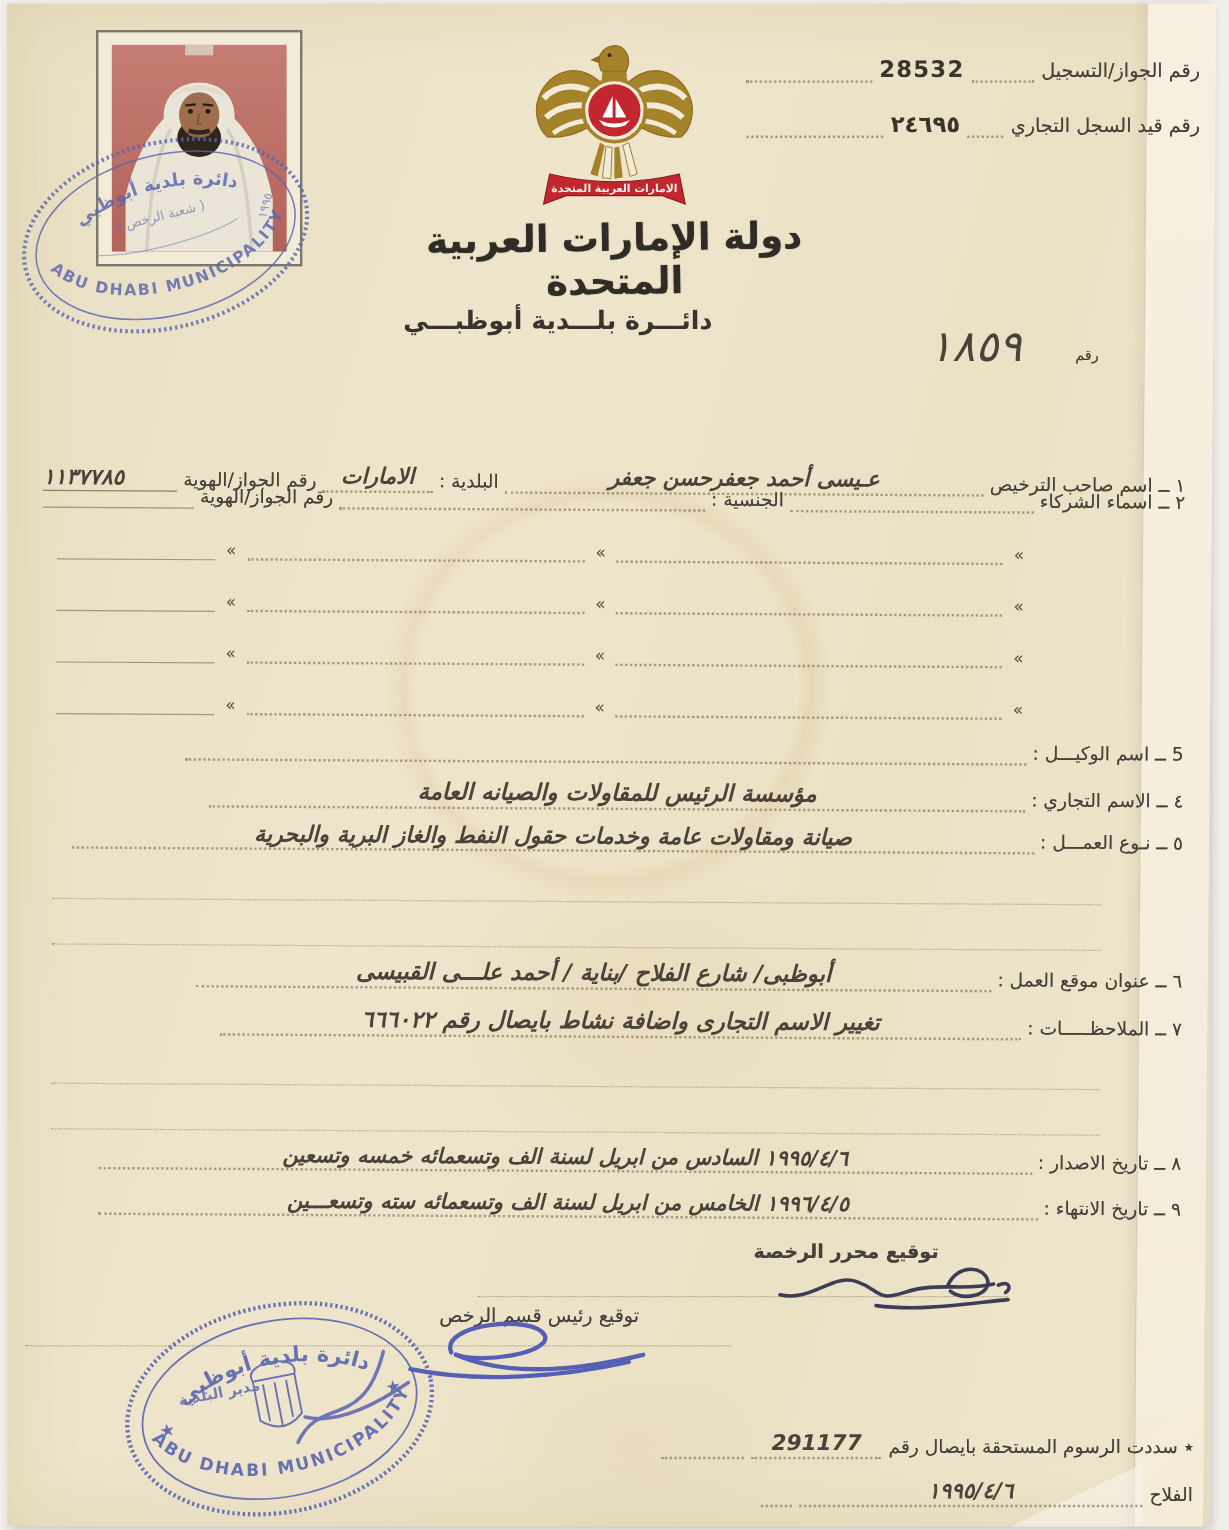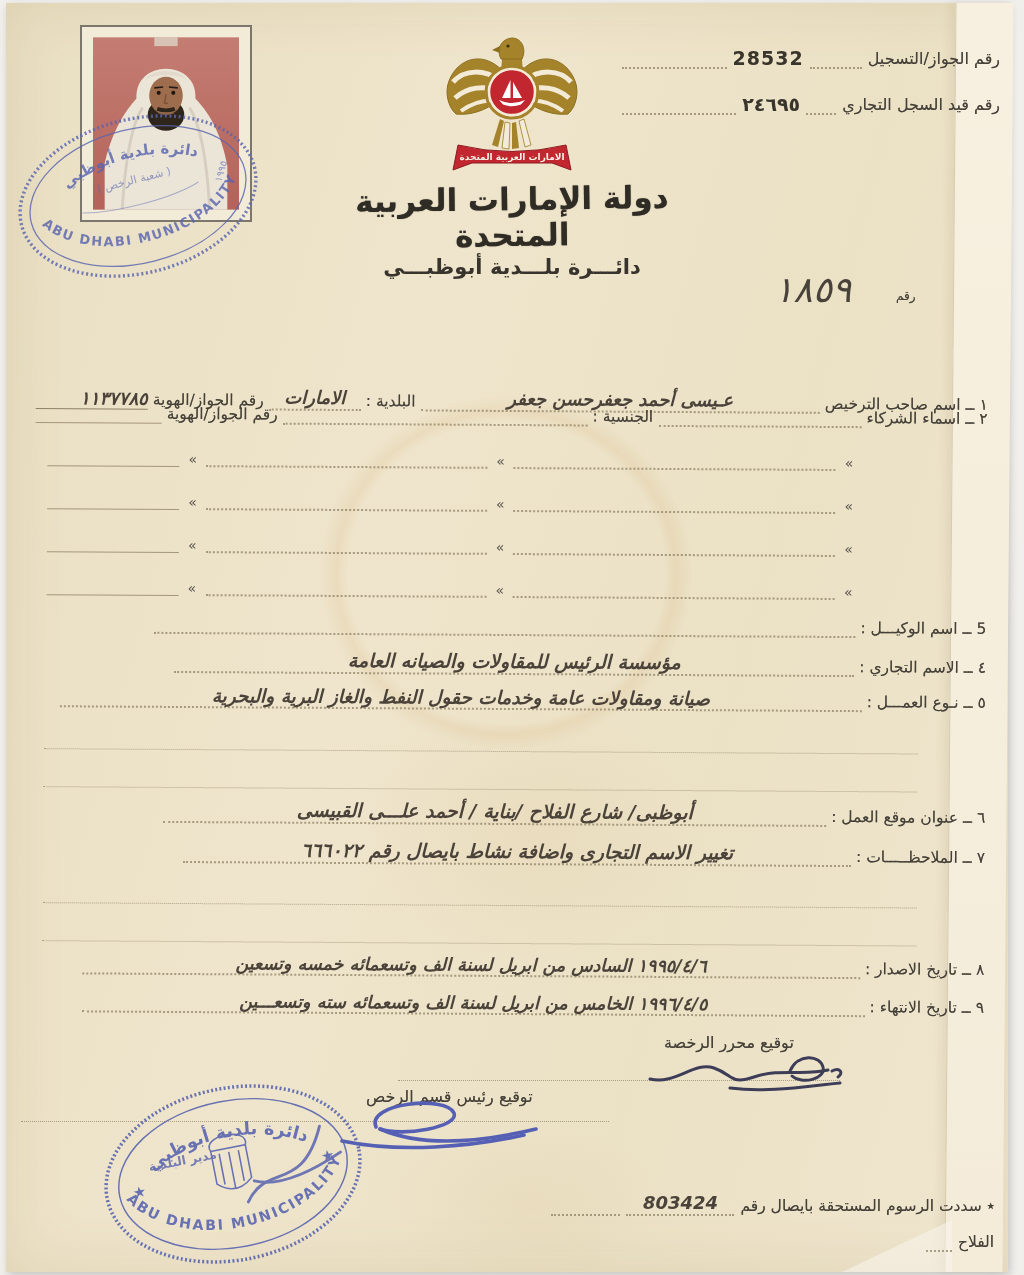--- a/index.html
+++ b/index.html
@@ -47,21 +47,21 @@
   .photo-stamp { position:absolute; left:4px; top:108px; width:256px; height:170px;
     transform:rotate(-14deg); opacity:.82; }
 
   .emblem { position:absolute; left:436px; top:26px; width:140px; height:146px; }
 
   .tr-row { position:absolute; display:flex; direction:rtl; align-items:flex-end; gap:6px; width:378px; left:616px; }
 
   .state-title { position:absolute; left:330px; top:178px; width:352px; text-align:center;
     font-size:31px; font-weight:bold; color:#2f2b25; transform:rotate(-.8deg);
     text-shadow:0 0 1px rgba(40,34,24,.6); }
-  .dept { position:absolute; left:330px; top:252px; width:352px; text-align:center;
+  .dept { position:absolute; left:330px; top:252px; width:352px; text-align:left;
     font-size:21px; font-weight:bold; color:#38342d; }
   .kind { position:absolute; left:352px; top:308px; width:306px; text-align:center;
     font-size:17px; font-weight:bold; color:#3c3830; }
   .lic-label { position:absolute; left:890px; top:286px; font-size:12px; font-weight:normal; }
   .lic-value { position:absolute; left:768px; top:266px; font-size:36px; font-style:italic;
     font-weight:normal; color:#49423a; letter-spacing:3px; }
 
   .fields { position:absolute; left:28px; top:352px; width:952px; height:680px; transform:rotate(.35deg); }
   .empty-line { position:absolute; left:10px; right:68px; border-bottom:1.6px dotted rgba(122,109,80,.55); }
 
@@ -179,21 +179,21 @@
     <div class="lic-value">١٨٥٩</div>
 
     <div class="fields">
 
       <div class="row" style="top:6px; left:0; right:0;">
         <span class="lbl">١ ــ اسم صاحب الترخيص</span>
         <span class="hw hw-line" style="flex:1;">عـيسى أحمد جعفرحسن جعفر</span>
         <span class="lbl">البلدية :</span>
         <span class="hw hw-line" style="width:92px;margin-top:28px;">الامارات</span>
         <span class="lbl">رقم الجواز/الهوية</span>
-        <span class="hw" style="width:112px; border-bottom:1.5px solid #8d8166; text-align:right;">١١٣٧٧٨٥</span>
+        <span class="hw" style="width:112px; border-bottom:1.5px solid #8d8166; text-align:left;">١١٣٧٧٨٥</span>
       </div>
 
       <div class="row" style="top:52px; left:0; right:0;">
         <span class="lbl">٢ ــ اسماء الشركاء</span>
         <span class="dl" style="flex:1;"></span>
         <span class="lbl">الجنسية :</span>
         <span class="dl" style="flex:1.5;"></span>
         <span class="lbl">رقم الجواز/الهوية</span>
         <span class="sl" style="width:126px;"></span>
       </div>
@@ -266,21 +266,21 @@
         <span class="lbl">٨ ــ تاريخ الاصدار :</span>
         <span class="hw hw-line" style="flex:1; font-size:17.5px;">١٩٩٥/٤/٦ السادس من ابريل لسنة الف وتسعمائه خمسه وتسعين</span>
       </div>
 
       <div class="row" style="top:638px; left:50px; right:0;">
         <span class="lbl">٩ ــ تاريخ الانتهاء :</span>
         <span class="hw hw-line" style="flex:1; font-size:17.5px;">١٩٩٦/٤/٥ الخامس من ابريل لسنة الف وتسعمائه سته وتسعـــين</span>
       </div>
     </div>
 
-    <div class="sig-label printed" style="left:658px; top:1030px;">توقيع محرر الرخصة</div>
+    <div class="sig-label printed" style="left:622px; top:1030px;font-weight:bold;">توقيع محرر الرخصة</div>
     <div class="sig-dl" style="left:392px; top:1077px; width:442px;"></div>
     <svg class="sig-svg" style="left:636px; top:1038px; width:210px; height:58px;" viewBox="0 0 210 58">
       <g stroke="#3d3d58" stroke-width="3" fill="none" stroke-linecap="round">
         <path d="M8,38 C34,44 52,20 72,27 C92,34 88,44 112,36 C138,27 162,35 186,29"></path>
         <path d="M148,30 C156,12 178,14 181,26 C184,38 160,44 150,35"></path>
         <path d="M88,47 C126,52 166,45 198,42"></path>
         <path d="M190,30 C198,26 202,32 196,36"></path>
       </g>
     </svg>
 
@@ -316,21 +316,22 @@
         <path d="M130,74 L130,106 M140,74 L140,112 M150,74 L150,106"></path>
       </g>
       <g stroke="#5a65b0" stroke-width="3" fill="none" stroke-linecap="round" opacity=".95">
         <path d="M150,128 C176,92 206,130 236,66"></path>
         <path d="M160,108 C186,120 224,108 252,96"></path>
       </g>
     </svg>
 
     <div class="foot-row" style="left:545px; top:1190px; width:444px;">
       <span class="lbl" style="font-size:15.5px;">٭ سددت الرسوم المستحقة بايصال رقم</span>
-      <span class="hw hw-line" style="width:108px; font-size:18px;">803424</span>
+      <span class="hw hw-line" style="width:108px; font-size:18px;">291177</span>
       <span class="dl" style="flex:1;"></span>
     </div>
     <div class="foot-row" style="left:628px; top:1230px; width:360px;">
       <span class="lbl" style="font-size:15.5px;">الفلاح</span>
+      <span class="hw hw-line" style="flex:1; font-size:18px;">١٩٩٥/٤/٦</span>
       <span class="dl" style="width:26px;"></span>
     </div>
   </div>
 </div>
 
 </body></html>

